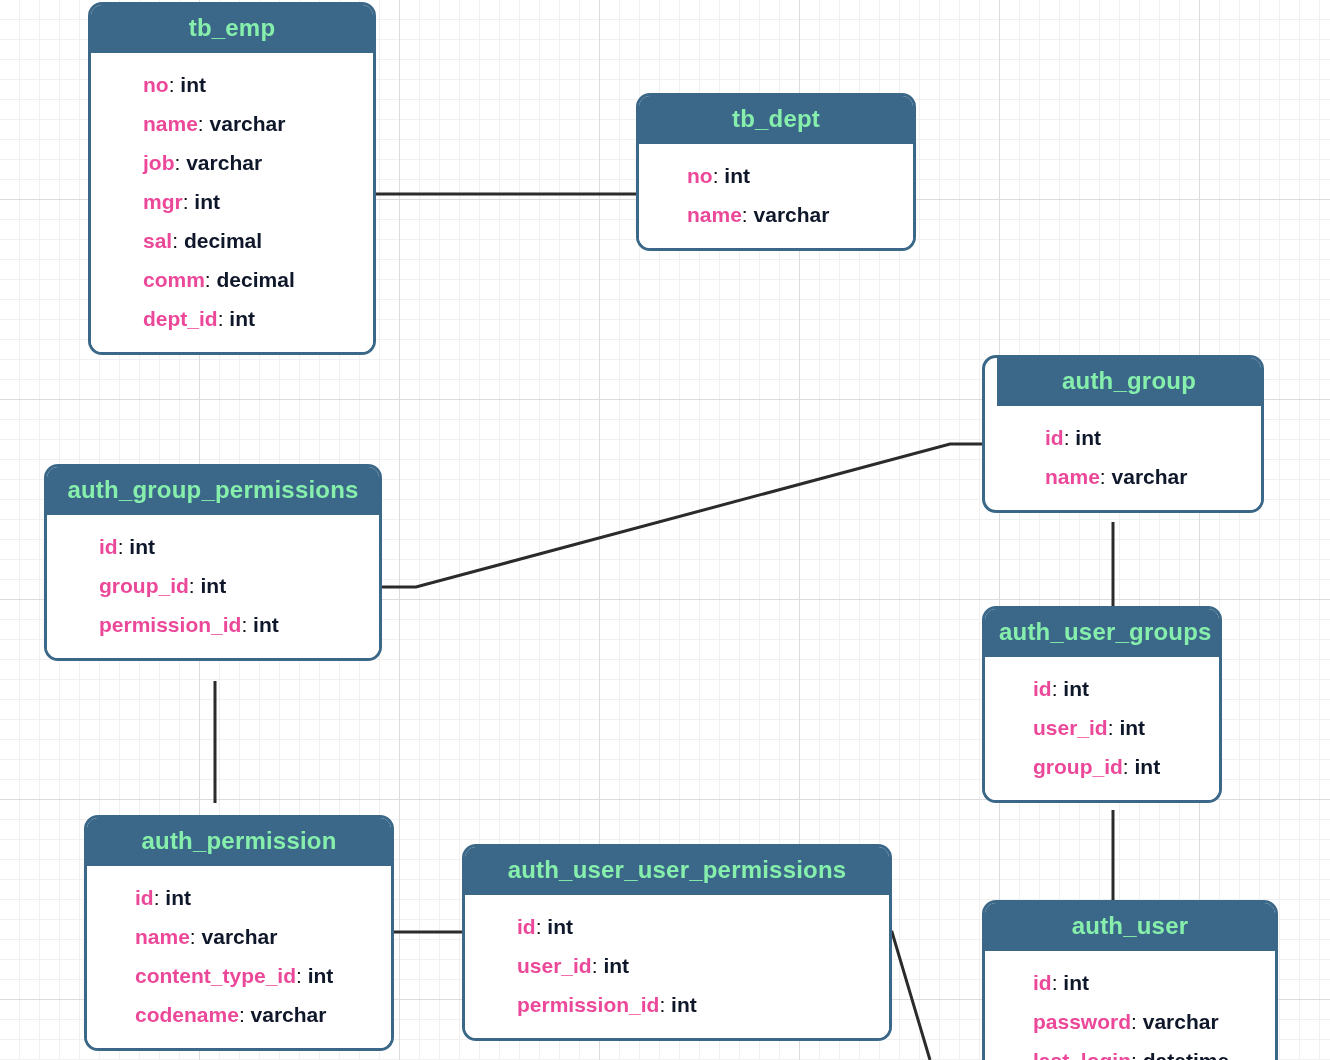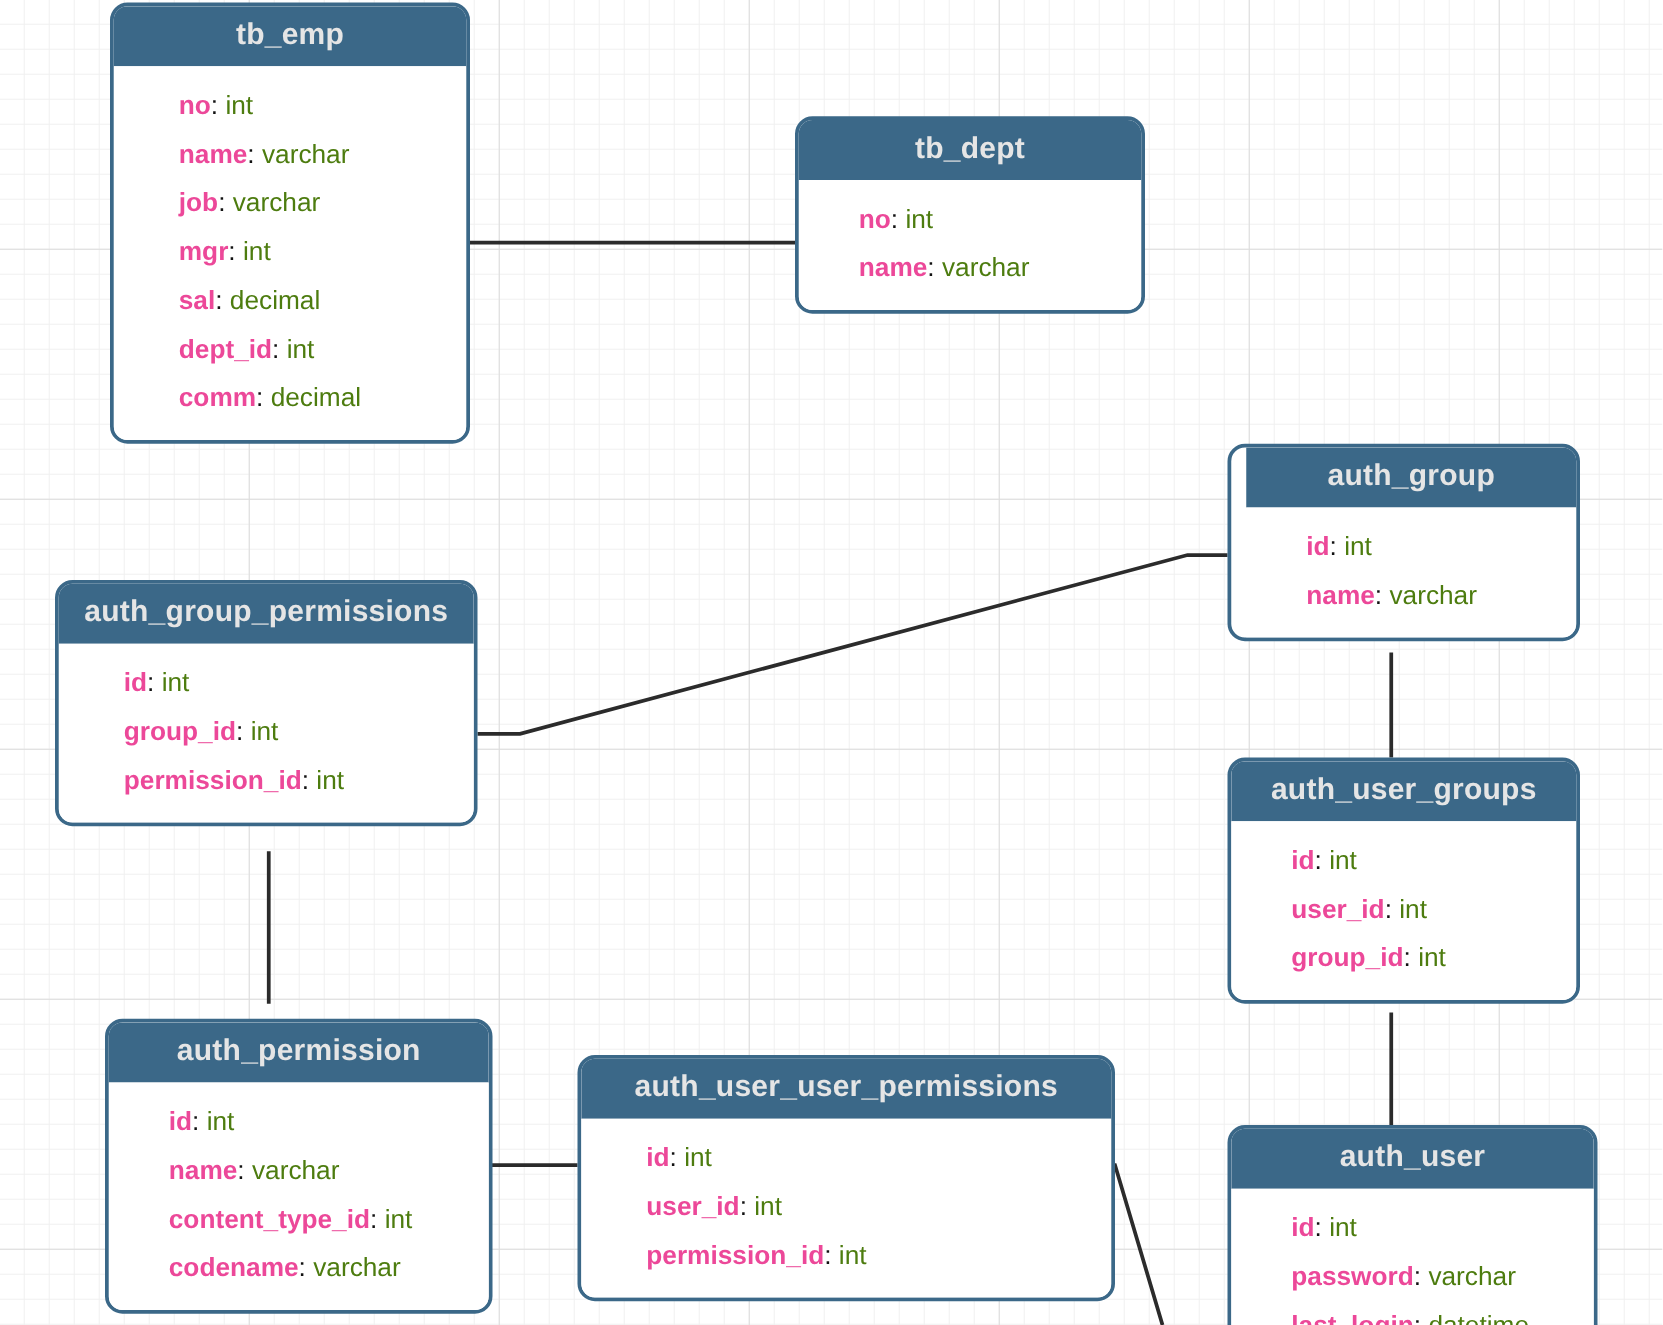--- a/index.html
+++ b/index.html
@@ -39,21 +39,21 @@
     position: absolute;
     background: #ffffff;
     border: 3px solid #3b6888;
     border-radius: 14px;
     box-sizing: border-box;
     overflow: hidden;
     z-index: 5;
   }
   .entity-header {
     background: #3b6888;
-    color: #e5e5e5;
+    color: #86efac;
     font-size: 24px;
     font-weight: bold;
     text-align: center;
     padding: 10px 14px 12px 14px;
     line-height: 1.1;
     letter-spacing: 0.2px;
     white-space: nowrap;
   }
   .entity-body {
     background: #ffffff;
@@ -67,22 +67,22 @@
     color: #000000;
   }
   .field .fname {
     color: #ec4899;
     font-weight: bold;
   }
   .field .fcolon {
     color: #111111;
   }
   .field .ftype {
-    color: #4d7c0f;
-    font-weight: normal;
+    color: #0f172a;
+    font-weight: bold;
   }
   
   .entity[data-name="entity-tb_emp"] .field { padding-left: 52px; }
   .entity[data-name="entity-tb_dept"] .field { padding-left: 48px; }
   .entity[data-name="entity-auth_group_permissions"] .field { padding-left: 52px; }
   .entity[data-name="entity-auth_group"] .field { padding-left: 48px; }
   .entity[data-name="entity-auth_user_groups"] .field { padding-left: 48px; }
   .entity[data-name="entity-auth_permission"] .field { padding-left: 48px; }
   .entity[data-name="entity-auth_user_user_permissions"] .field { padding-left: 52px; }
   .entity[data-name="entity-auth_user"] .field { padding-left: 48px; }
@@ -101,22 +101,22 @@
       <polyline points="852,932 892,932 930,1060" fill="none" stroke="#2b2b2b" stroke-width="3" stroke-linejoin="miter" data-name="relationship-edge"></polyline>
     </svg>
 <div class="entity" data-name="entity-tb_emp" style="left: 88px; top: 2px; width: 288px;">
       <div class="entity-header" data-name="entity-title-tb_emp">tb_emp</div>
       <div class="entity-body" data-name="entity-fields-tb_emp">
         <div class="field" data-name="field-row"><span class="fname" data-name="field-name">no</span><span class="fcolon" data-name="field-separator">: </span><span class="ftype" data-name="field-type">int</span></div>
         <div class="field" data-name="field-row"><span class="fname" data-name="field-name">name</span><span class="fcolon" data-name="field-separator">: </span><span class="ftype" data-name="field-type">varchar</span></div>
         <div class="field" data-name="field-row"><span class="fname" data-name="field-name">job</span><span class="fcolon" data-name="field-separator">: </span><span class="ftype" data-name="field-type">varchar</span></div>
         <div class="field" data-name="field-row"><span class="fname" data-name="field-name">mgr</span><span class="fcolon" data-name="field-separator">: </span><span class="ftype" data-name="field-type">int</span></div>
         <div class="field" data-name="field-row"><span class="fname" data-name="field-name">sal</span><span class="fcolon" data-name="field-separator">: </span><span class="ftype" data-name="field-type">decimal</span></div>
+        <div class="field" data-name="field-row"><span class="fname" data-name="field-name">comm</span><span class="fcolon" data-name="field-separator">: </span><span class="ftype" data-name="field-type">decimal</span></div>
         <div class="field" data-name="field-row"><span class="fname" data-name="field-name">dept_id</span><span class="fcolon" data-name="field-separator">: </span><span class="ftype" data-name="field-type">int</span></div>
-        <div class="field" data-name="field-row"><span class="fname" data-name="field-name">comm</span><span class="fcolon" data-name="field-separator">: </span><span class="ftype" data-name="field-type">decimal</span></div>
       </div>
     </div>
     <div class="entity" data-name="entity-tb_dept" style="left: 636px; top: 93px; width: 280px;">
       <div class="entity-header" data-name="entity-title-tb_dept">tb_dept</div>
       <div class="entity-body" data-name="entity-fields-tb_dept">
         <div class="field" data-name="field-row"><span class="fname" data-name="field-name">no</span><span class="fcolon" data-name="field-separator">: </span><span class="ftype" data-name="field-type">int</span></div>
         <div class="field" data-name="field-row"><span class="fname" data-name="field-name">name</span><span class="fcolon" data-name="field-separator">: </span><span class="ftype" data-name="field-type">varchar</span></div>
       </div>
     </div>
     <div class="entity" data-name="entity-auth_group" style="left: 982px; top: 355px; width: 282px; padding-left: 12px;">
@@ -127,21 +127,21 @@
       </div>
     </div>
     <div class="entity" data-name="entity-auth_group_permissions" style="left: 44px; top: 464px; width: 338px;">
       <div class="entity-header" data-name="entity-title-auth_group_permissions">auth_group_permissions</div>
       <div class="entity-body" data-name="entity-fields-auth_group_permissions">
         <div class="field" data-name="field-row"><span class="fname" data-name="field-name">id</span><span class="fcolon" data-name="field-separator">: </span><span class="ftype" data-name="field-type">int</span></div>
         <div class="field" data-name="field-row"><span class="fname" data-name="field-name">group_id</span><span class="fcolon" data-name="field-separator">: </span><span class="ftype" data-name="field-type">int</span></div>
         <div class="field" data-name="field-row"><span class="fname" data-name="field-name">permission_id</span><span class="fcolon" data-name="field-separator">: </span><span class="ftype" data-name="field-type">int</span></div>
       </div>
     </div>
-    <div class="entity" data-name="entity-auth_user_groups" style="left: 982px; top: 606px; width: 282px;">
+    <div class="entity" data-name="entity-auth_user_groups" style="left: 982px; top: 606px; width: 240px;">
       <div class="entity-header" data-name="entity-title-auth_user_groups">auth_user_groups</div>
       <div class="entity-body" data-name="entity-fields-auth_user_groups">
         <div class="field" data-name="field-row"><span class="fname" data-name="field-name">id</span><span class="fcolon" data-name="field-separator">: </span><span class="ftype" data-name="field-type">int</span></div>
         <div class="field" data-name="field-row"><span class="fname" data-name="field-name">user_id</span><span class="fcolon" data-name="field-separator">: </span><span class="ftype" data-name="field-type">int</span></div>
         <div class="field" data-name="field-row"><span class="fname" data-name="field-name">group_id</span><span class="fcolon" data-name="field-separator">: </span><span class="ftype" data-name="field-type">int</span></div>
       </div>
     </div>
     <div class="entity" data-name="entity-auth_permission" style="left: 84px; top: 803px; width: 310px; margin-top: 12px;">
       <div class="entity-header" data-name="entity-title-auth_permission">auth_permission</div>
       <div class="entity-body" data-name="entity-fields-auth_permission">

